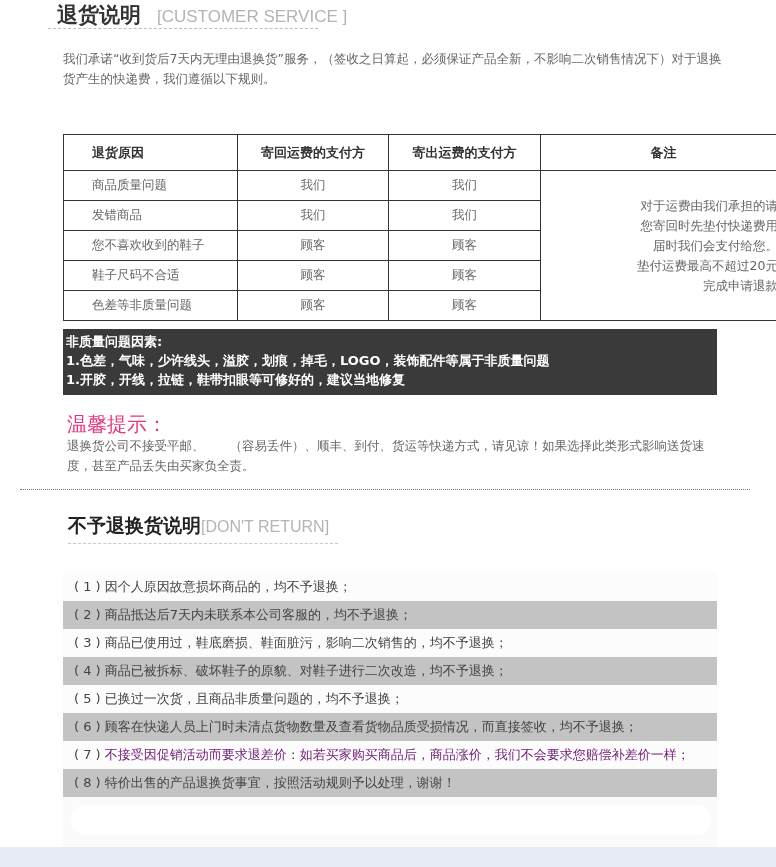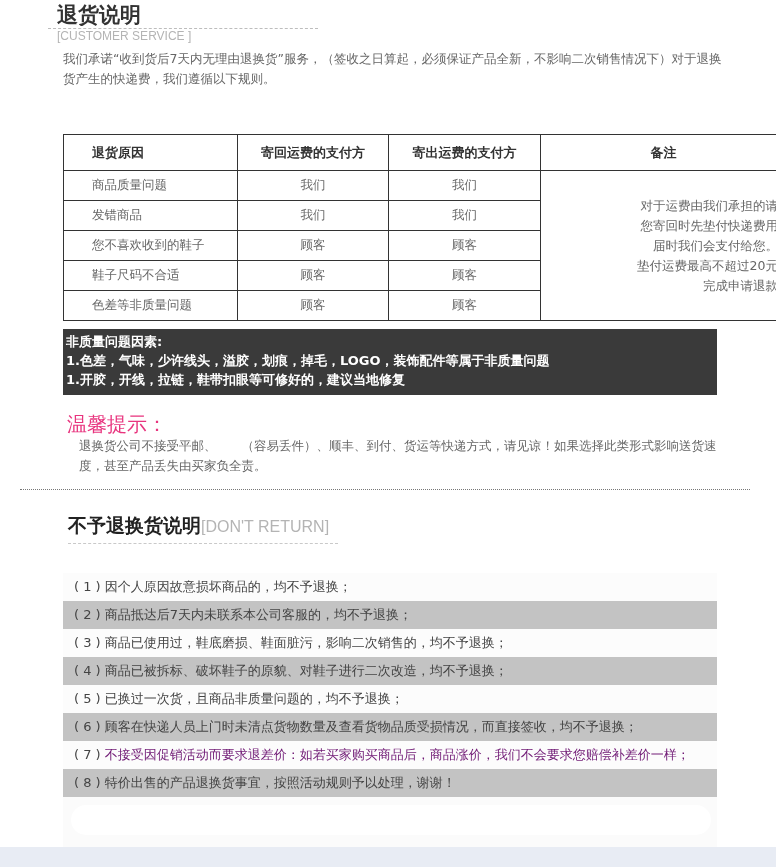--- a/index.html
+++ b/index.html
@@ -2,41 +2,41 @@
 <html><head>
 <meta charset="utf-8">
 <style>
   * { box-sizing: border-box; margin: 0; padding: 0; }
   html, body { width: 776px; height: 867px; background: #ffffff; overflow: hidden; }
   body { position: relative; font-family: "DejaVu Sans", "Liberation Sans", sans-serif; color: #555; }
 
   .sec-title { position: absolute; display: flex; align-items: baseline; white-space: nowrap; }
   .sec-title .cn { font-weight: bold; color: #333; }
   .sec-title .en { color: #b4b4b4; font-family: "Liberation Sans", sans-serif; }
-  .title1 { left: 57px; top: 1px; flex-direction: column; }
+  .title1 { left: 57px; top: 1px; }
   .title1 .cn { font-size: 21px; }
-  .title1 .en { font-size: 12px; margin-left: 0; }
+  .title1 .en { font-size: 17px; margin-left: 16px; }
   .title1-line { position: absolute; left: 48px; top: 28px; width: 270px; border-top: 1px dashed #bdbdbd; }
 
   .intro { position: absolute; left: 63px; top: 49px; width: 660px; font-size: 12.5px; line-height: 20px; color: #666; }
 
   table.ret { position: absolute; left: 63px; top: 134px; width: 724px; border-collapse: collapse; font-size: 12.5px; color: #666; }
   table.ret th, table.ret td { border: 1px solid #333; }
   table.ret th { height: 36px; font-weight: bold; color: #333; font-size: 13px; }
   table.ret td { height: 30px; text-align: center; }
   table.ret th.c1 { text-align: left; padding-left: 28px; width: 174px; }
   table.ret td.c1 { text-align: left; padding-left: 28px; }
   table.ret .c2 { width: 151px; }
   table.ret .c3 { width: 152px; }
   table.ret td.note { text-align: right; padding: 0 8px 0 12px; line-height: 20px; vertical-align: middle; }
 
   .darkbox { position: absolute; left: 63px; top: 329px; width: 654px; height: 66px; background: #3a3a3a; color: #fff; font-weight: bold; font-size: 13px; line-height: 19px; padding: 3px 0 0 3px; }
 
   .tips-title { position: absolute; left: 67px; top: 411px; font-size: 20px; color: #e8347e; }
-  .tips-body { position: absolute; left: 67px; top: 436px; width: 655px; font-size: 12.5px; line-height: 20px; color: #666; margin-left: 12px; }
+  .tips-body { position: absolute; left: 67px; top: 436px; width: 655px; font-size: 12.5px; line-height: 20px; color: #666; }
 
   .dotline { position: absolute; left: 20px; top: 489px; width: 730px; border-top: 1px dotted #777; }
 
   .title2 { left: 68px; top: 513px; }
   .title2 .cn { font-size: 19px; color: #222; }
   .title2 .en { font-size: 16px; font-weight: normal; }
   .title2-line { position: absolute; left: 68px; top: 543px; width: 270px; border-top: 1px dashed #c9c9c9; }
 
   .rules { position: absolute; left: 63px; top: 573px; width: 654px; background: #fcfcfc; }
   .rule { height: 28px; line-height: 28px; padding-left: 11px; font-size: 13px; color: #444; white-space: nowrap; overflow: hidden; }

